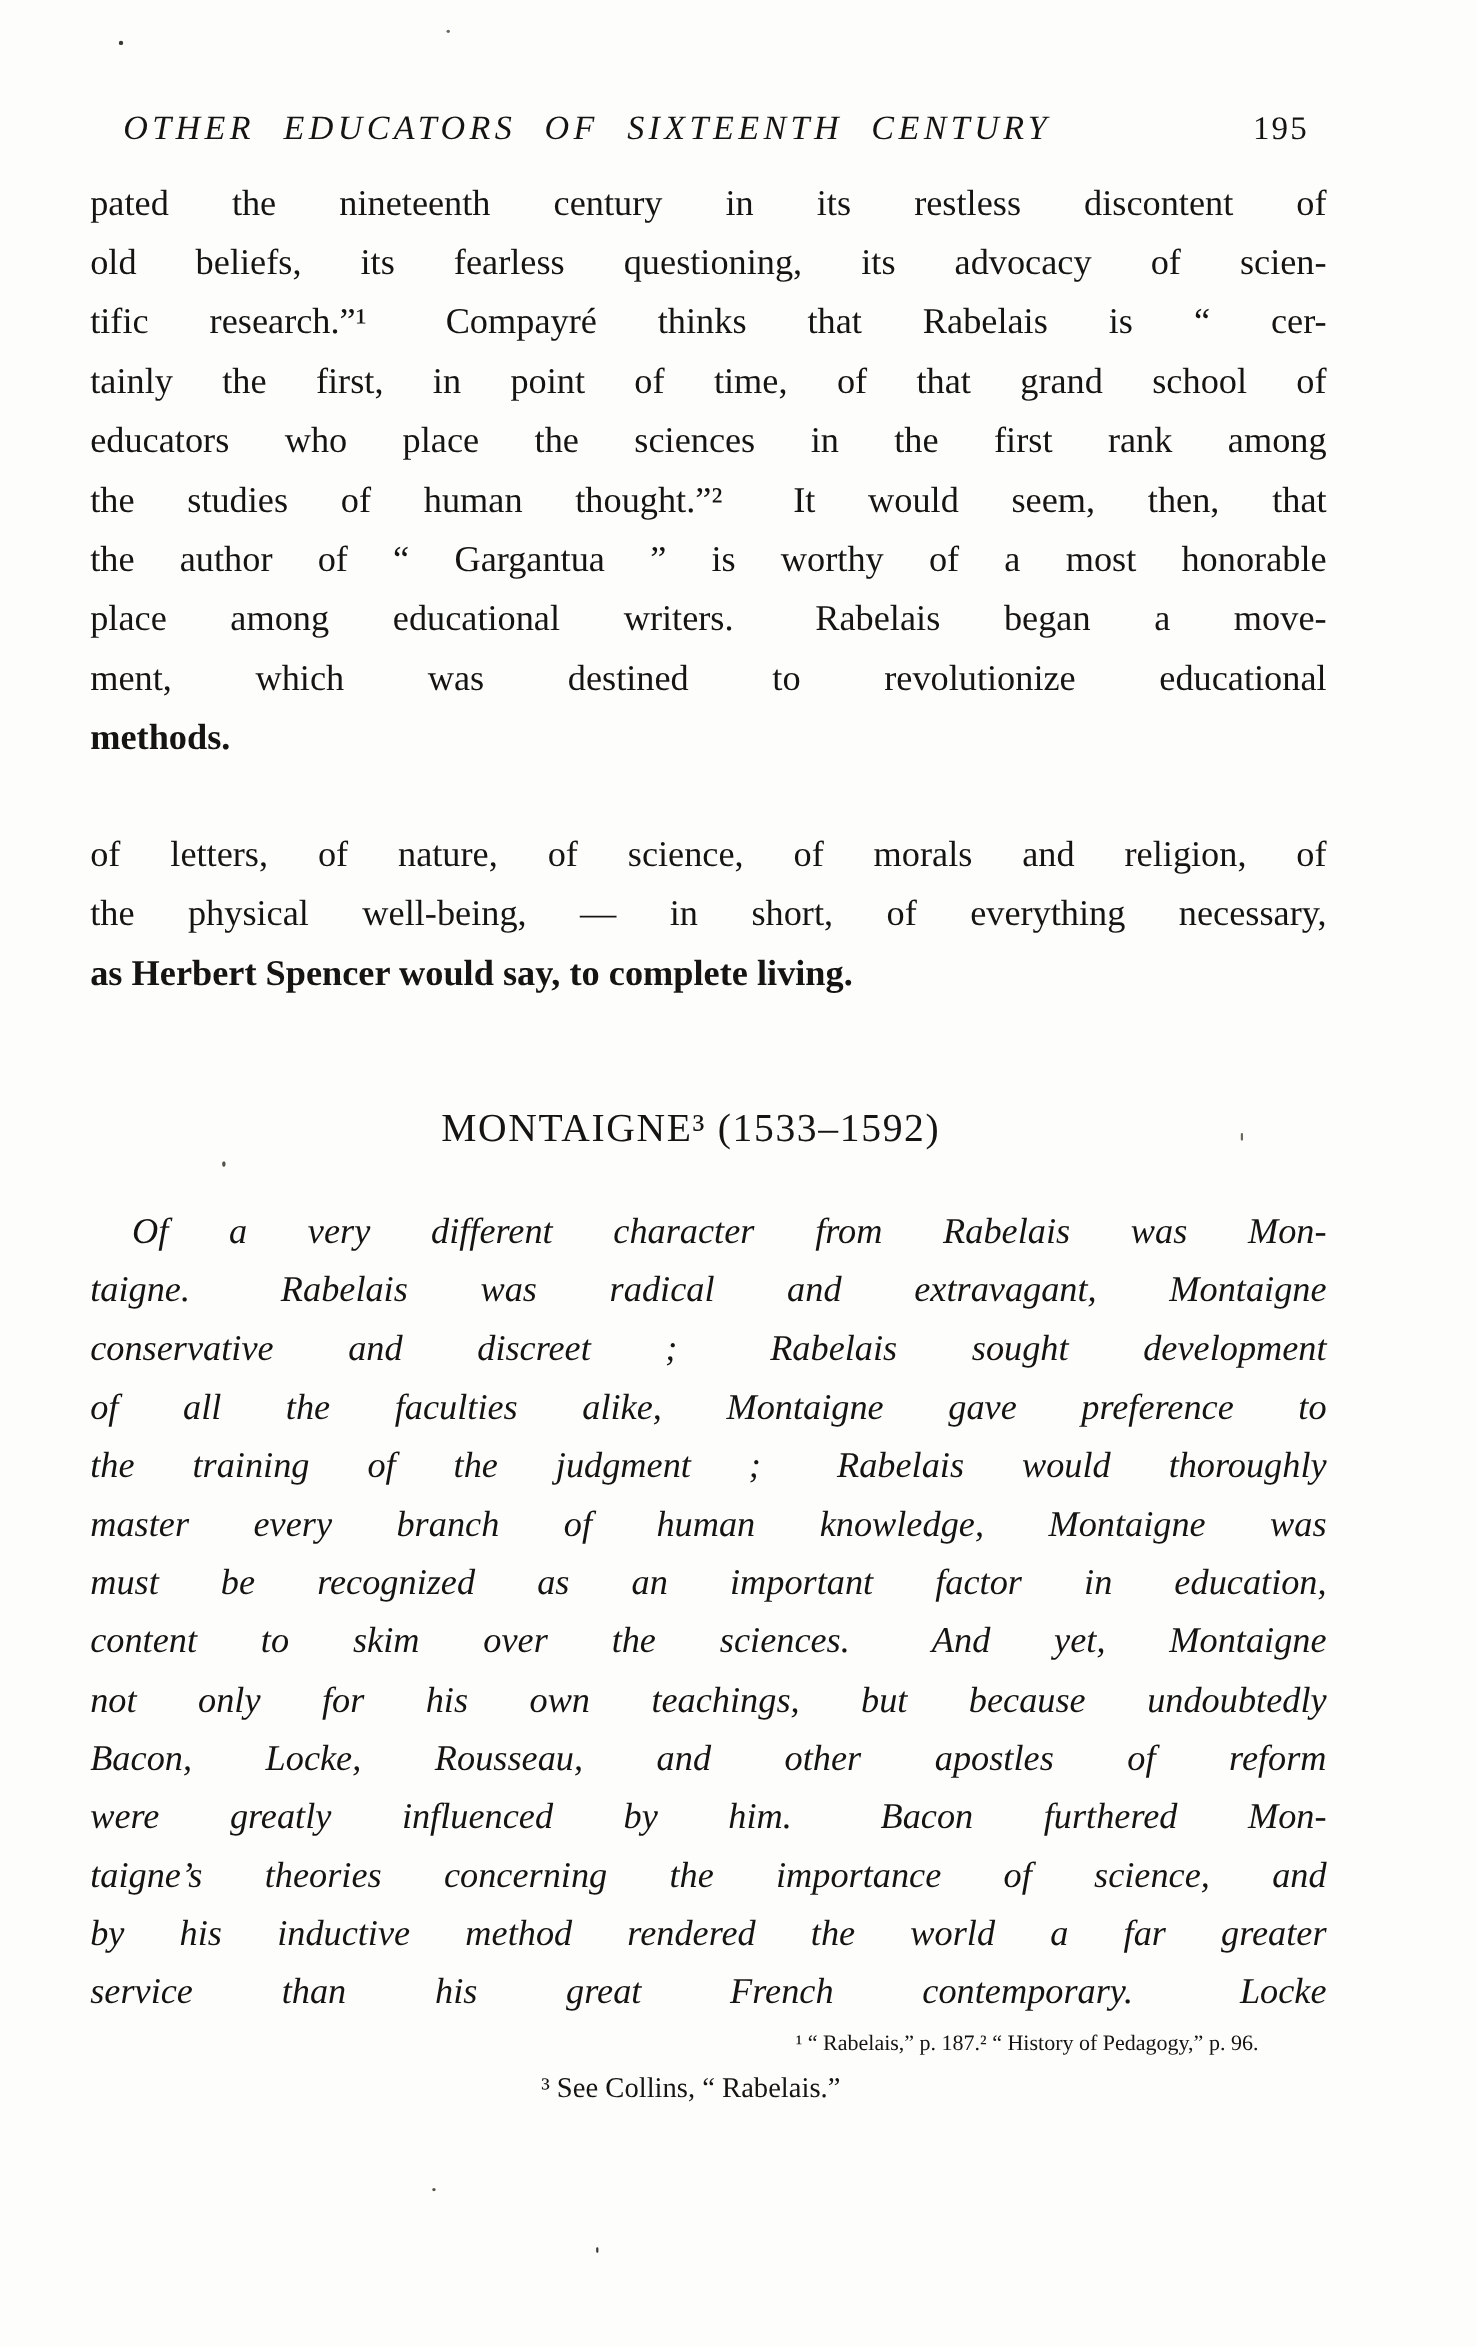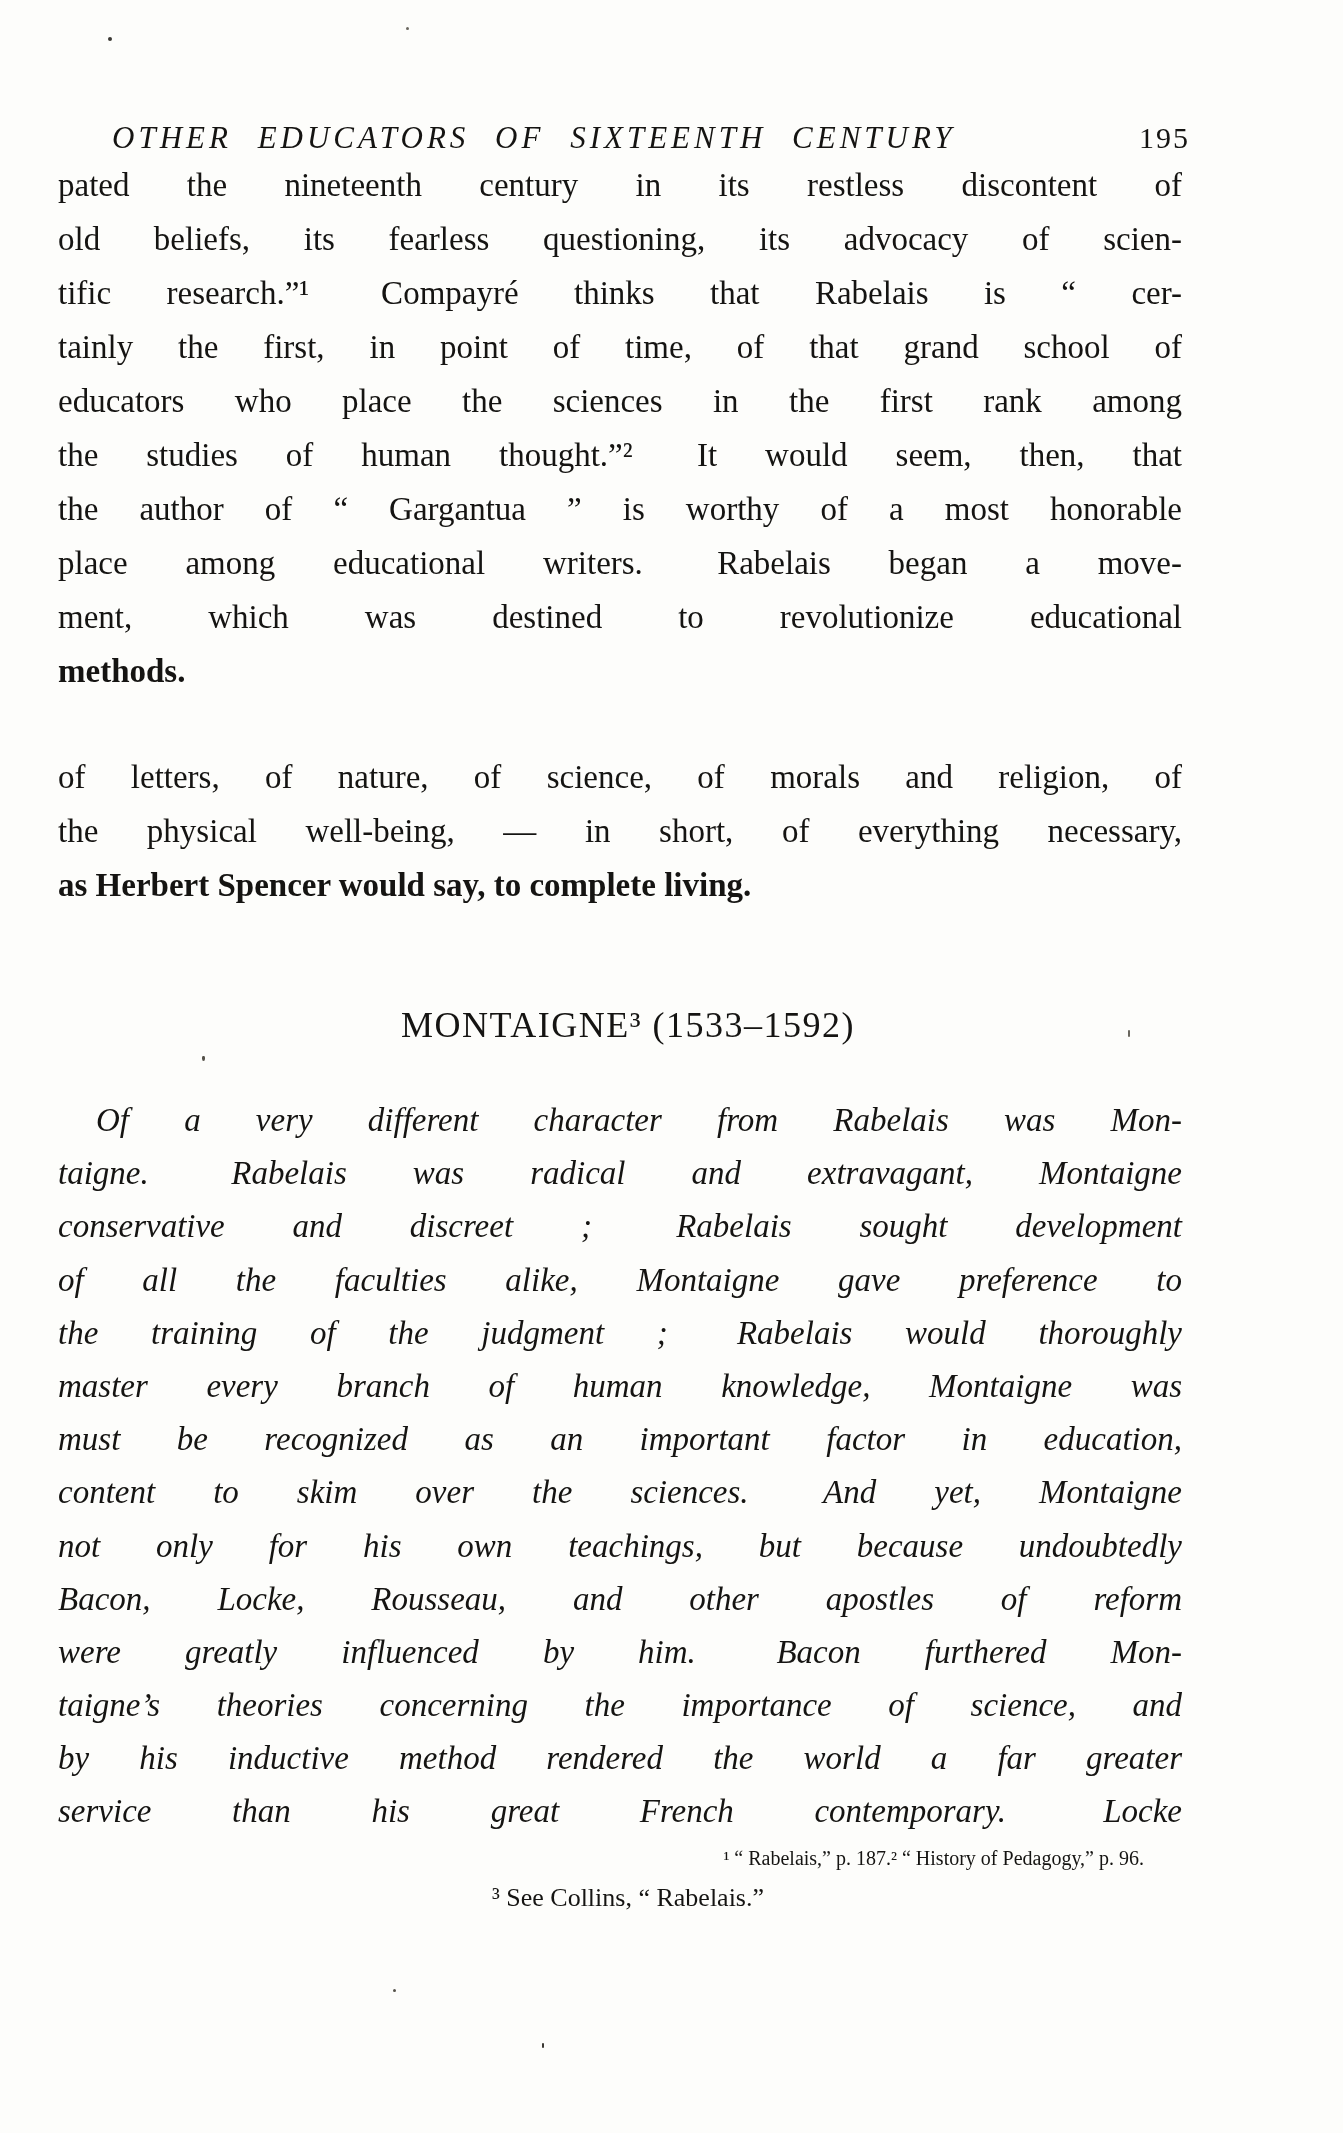--- a/index.html
+++ b/index.html
@@ -13,21 +13,21 @@
     height: 2133px;
     background: #fdfdfb;
     overflow: hidden;
     font-family: "Liberation Serif", "DejaVu Serif", serif;
     color: #151412;
   }
   
   .running-header {
     position: absolute;
     left: 66px;
-    top: 120px;
+    top: 98px;
     width: 1124px;
     box-sizing: border-box;
     padding-left: 46px;
     display: flex;
     justify-content: space-between;
     align-items: baseline;
   }
   .header-title {
     font-style: italic;
     font-size: 31px;
@@ -36,21 +36,21 @@
     white-space: nowrap;
   }
   .page-number {
     font-style: normal;
     font-size: 30px;
     letter-spacing: 2px;
   }
   
   .para {
     position: absolute;
-    left: 58px;
+    left: 82px;
     width: 1124px;
     font-size: 33px;
   }
   .para1 { top: 158px; }
   .para2 { top: 750px; }
   .para3 { top: 1094px; }
   .bl {
     height: 54px;
     line-height: 54px;
     text-align: justify;

